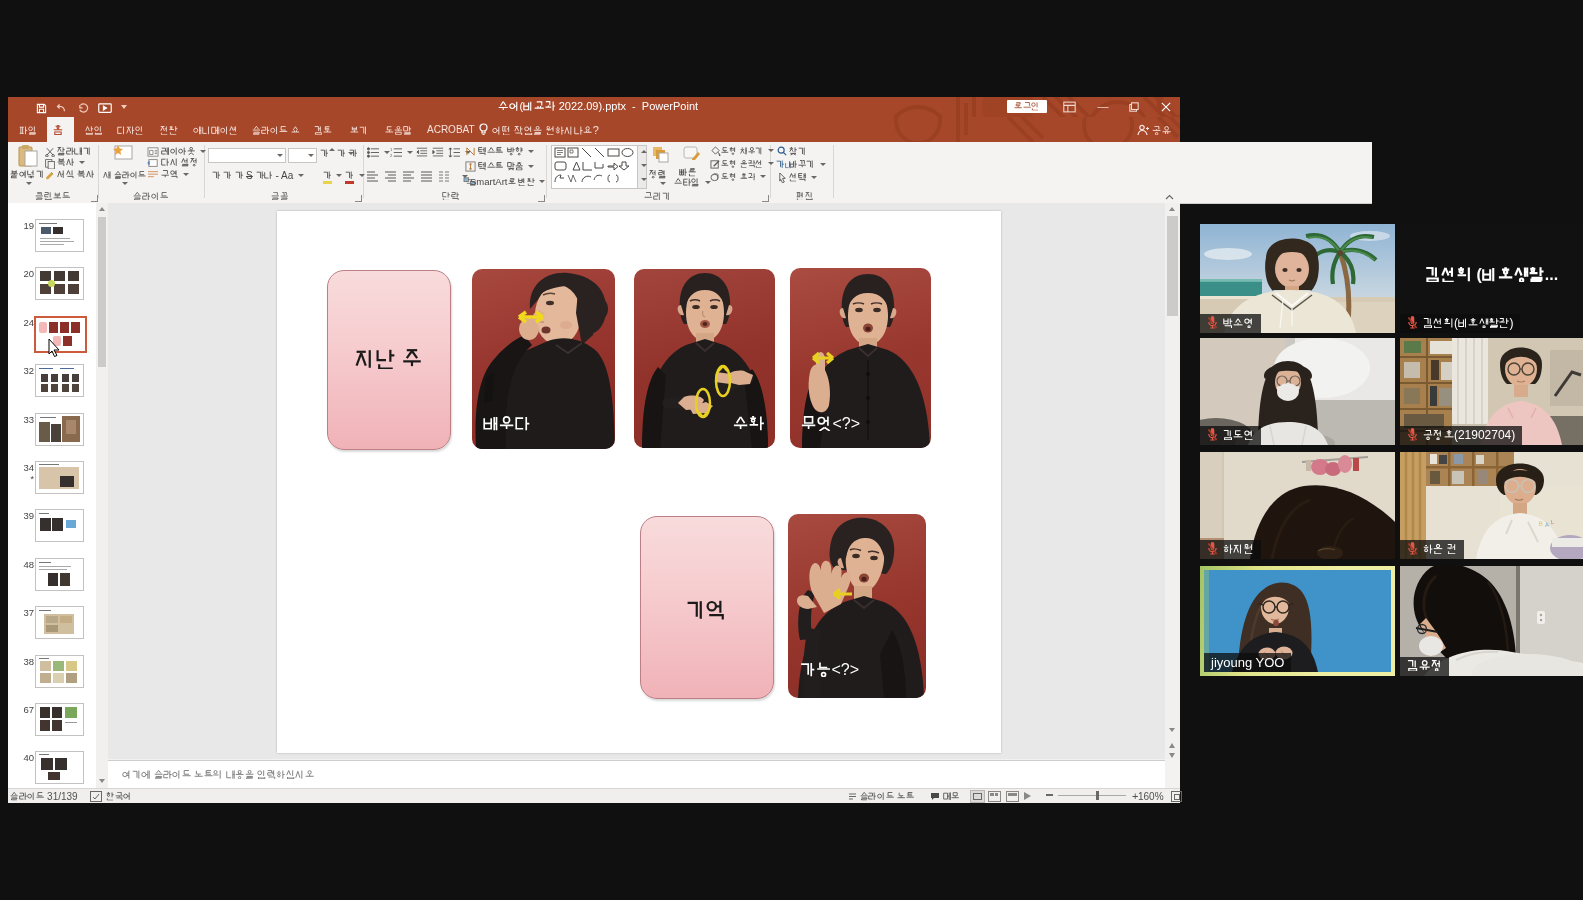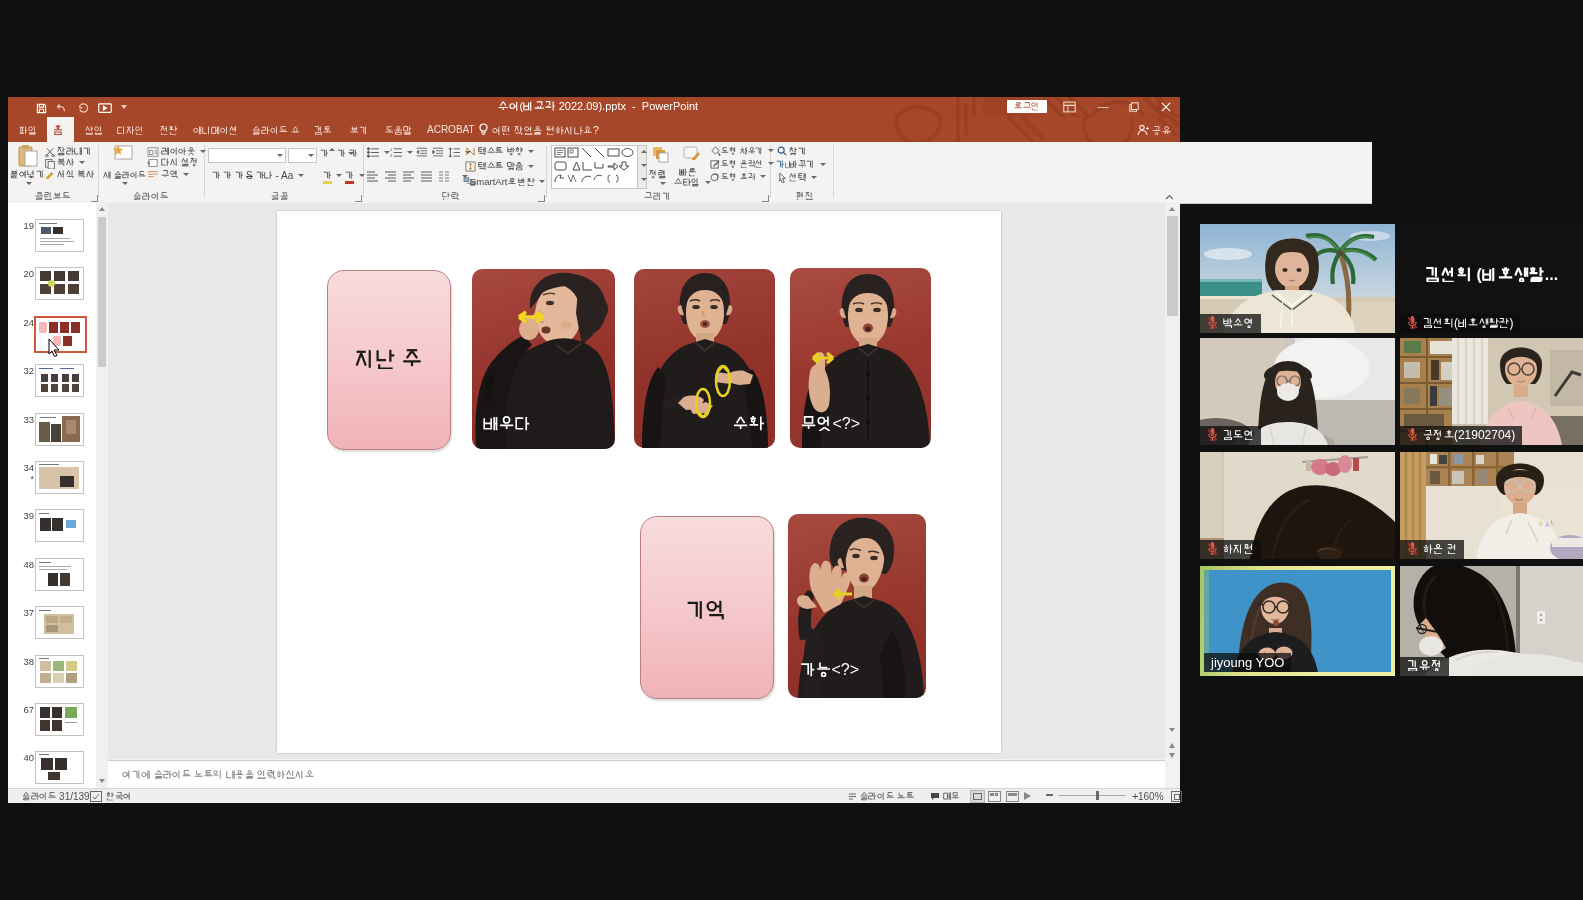--- a/index.html
+++ b/index.html
@@ -914,21 +914,21 @@
           <use href="#ud558"></use>
         </svg><svg class="k" viewBox="0 0 100 100">
           <use href="#uc2ed"></use>
         </svg><svg class="k" viewBox="0 0 100 100">
           <use href="#uc2dc"></use>
         </svg><svg class="k" viewBox="0 0 100 100">
           <use href="#uc624"></use>
         </svg></div>
     </div>
  <div class="a" id="sbar">
-  <div class="a thin" style="left:14px;top:2px"><svg class="k" viewBox="0 0 100 100">
+  <div class="a thin" style="left:2px;top:2px"><svg class="k" viewBox="0 0 100 100">
           <use href="#uc2ac"></use>
         </svg><svg class="k" viewBox="0 0 100 100">
           <use href="#ub77c"></use>
         </svg><svg class="k" viewBox="0 0 100 100">
           <use href="#uc774"></use>
         </svg><svg class="k" viewBox="0 0 100 100">
           <use href="#ub4dc"></use>
         </svg> 31/139</div>
   <div class="a" style="left:82px;top:2px;width:10px;height:9px;border:1px solid #6a6865"><svg width="8" height="7" viewBox="0 0 8 7" style="margin:1px">
           <path d="M1 4l2 2L7 1" stroke="#6a6865" fill="none"></path>

